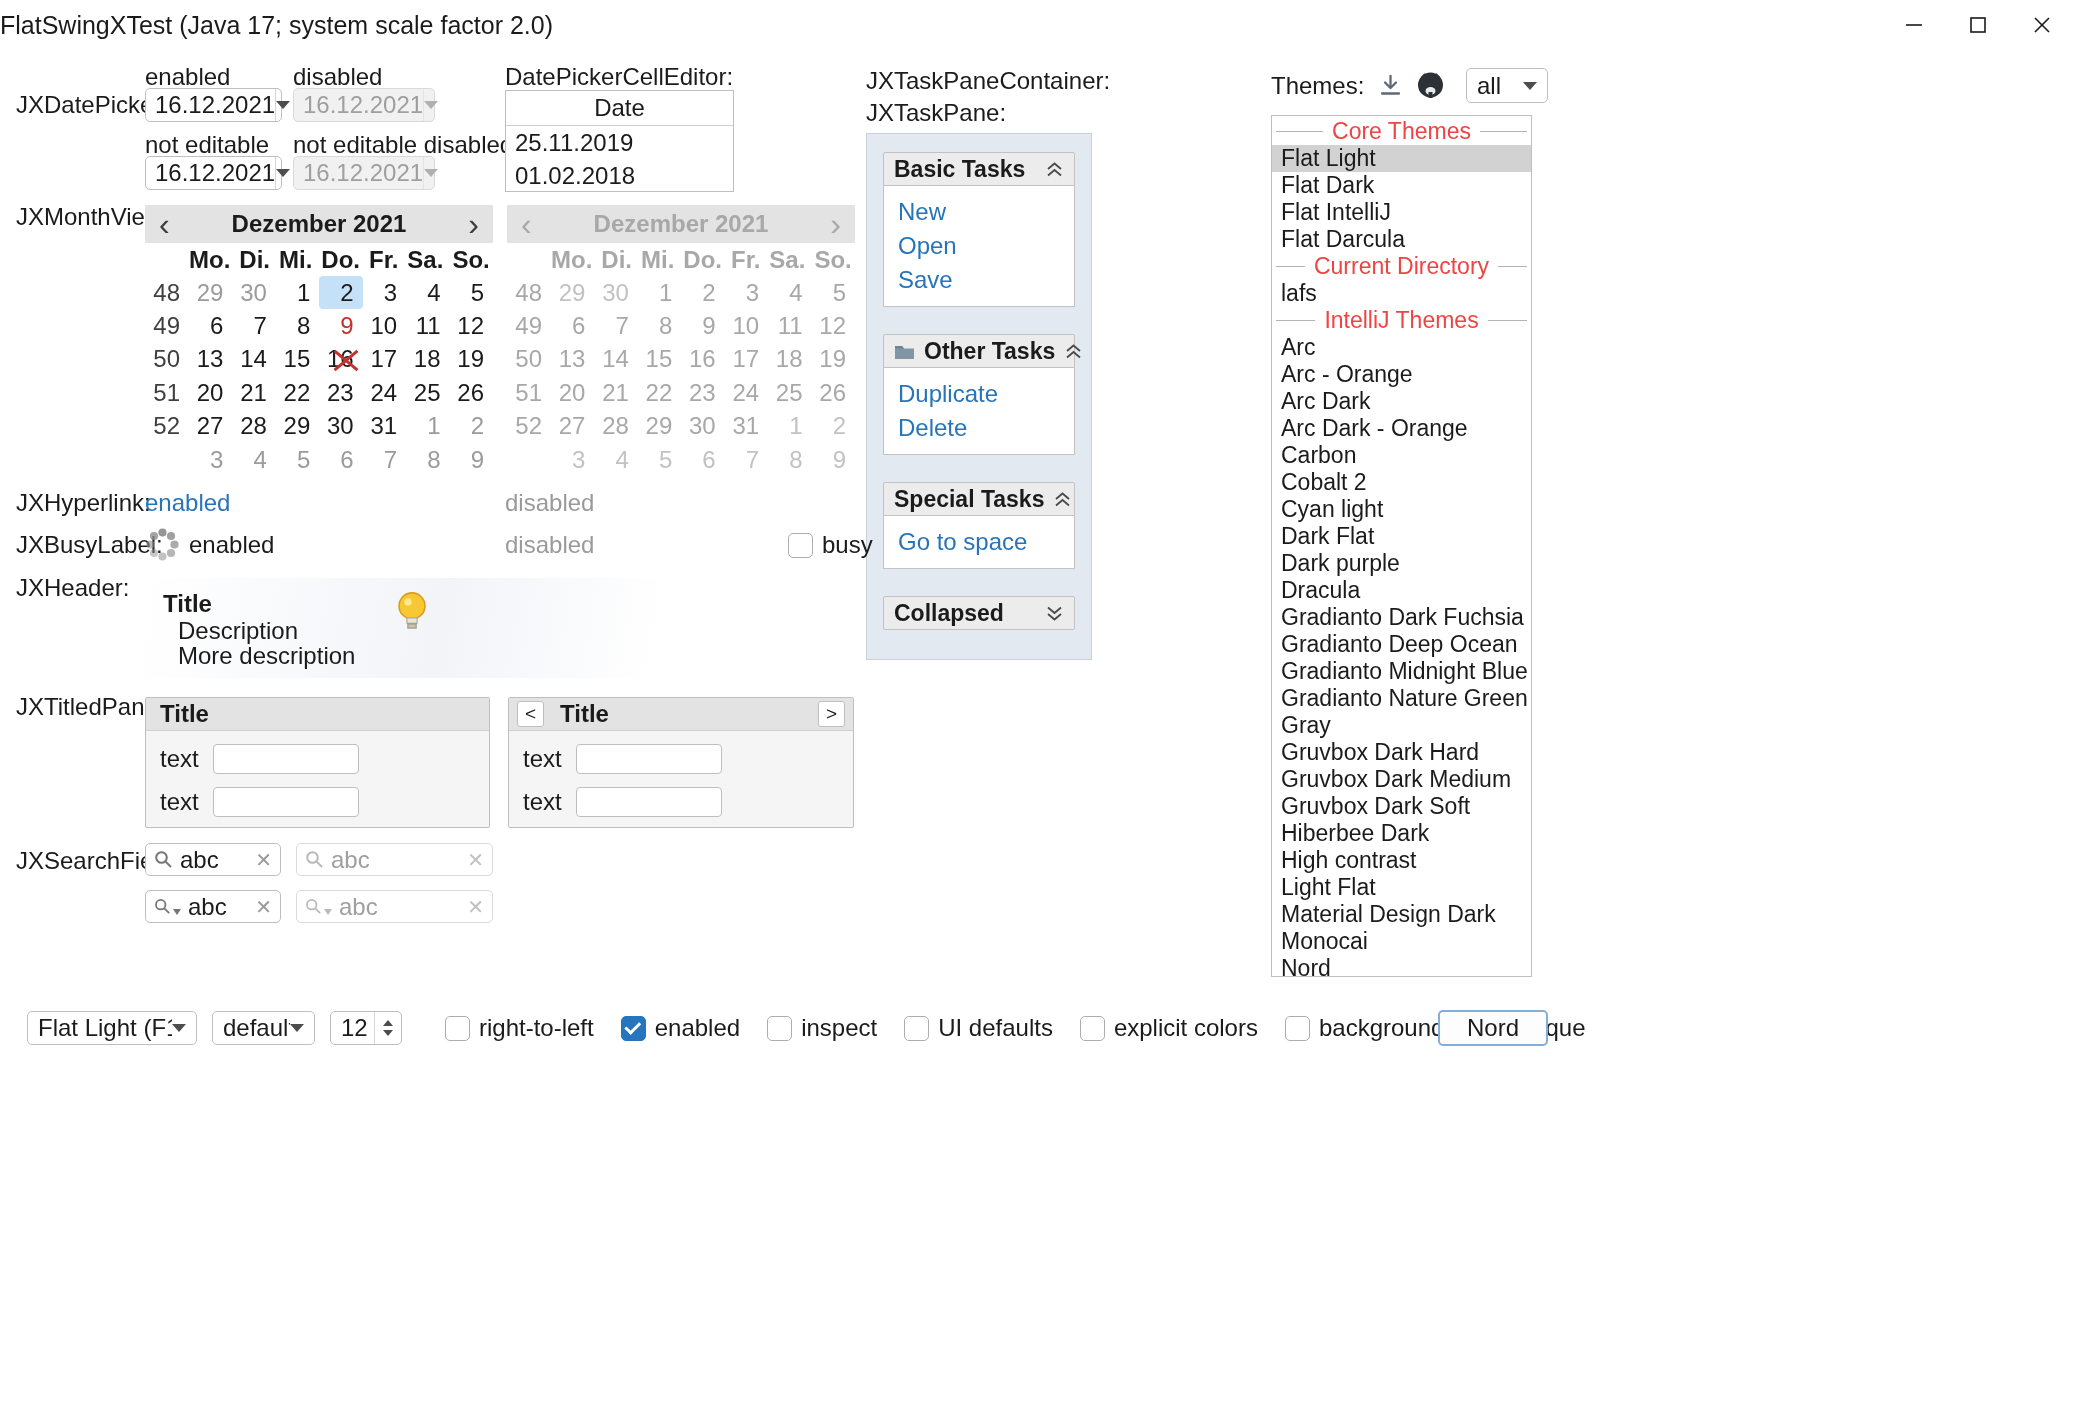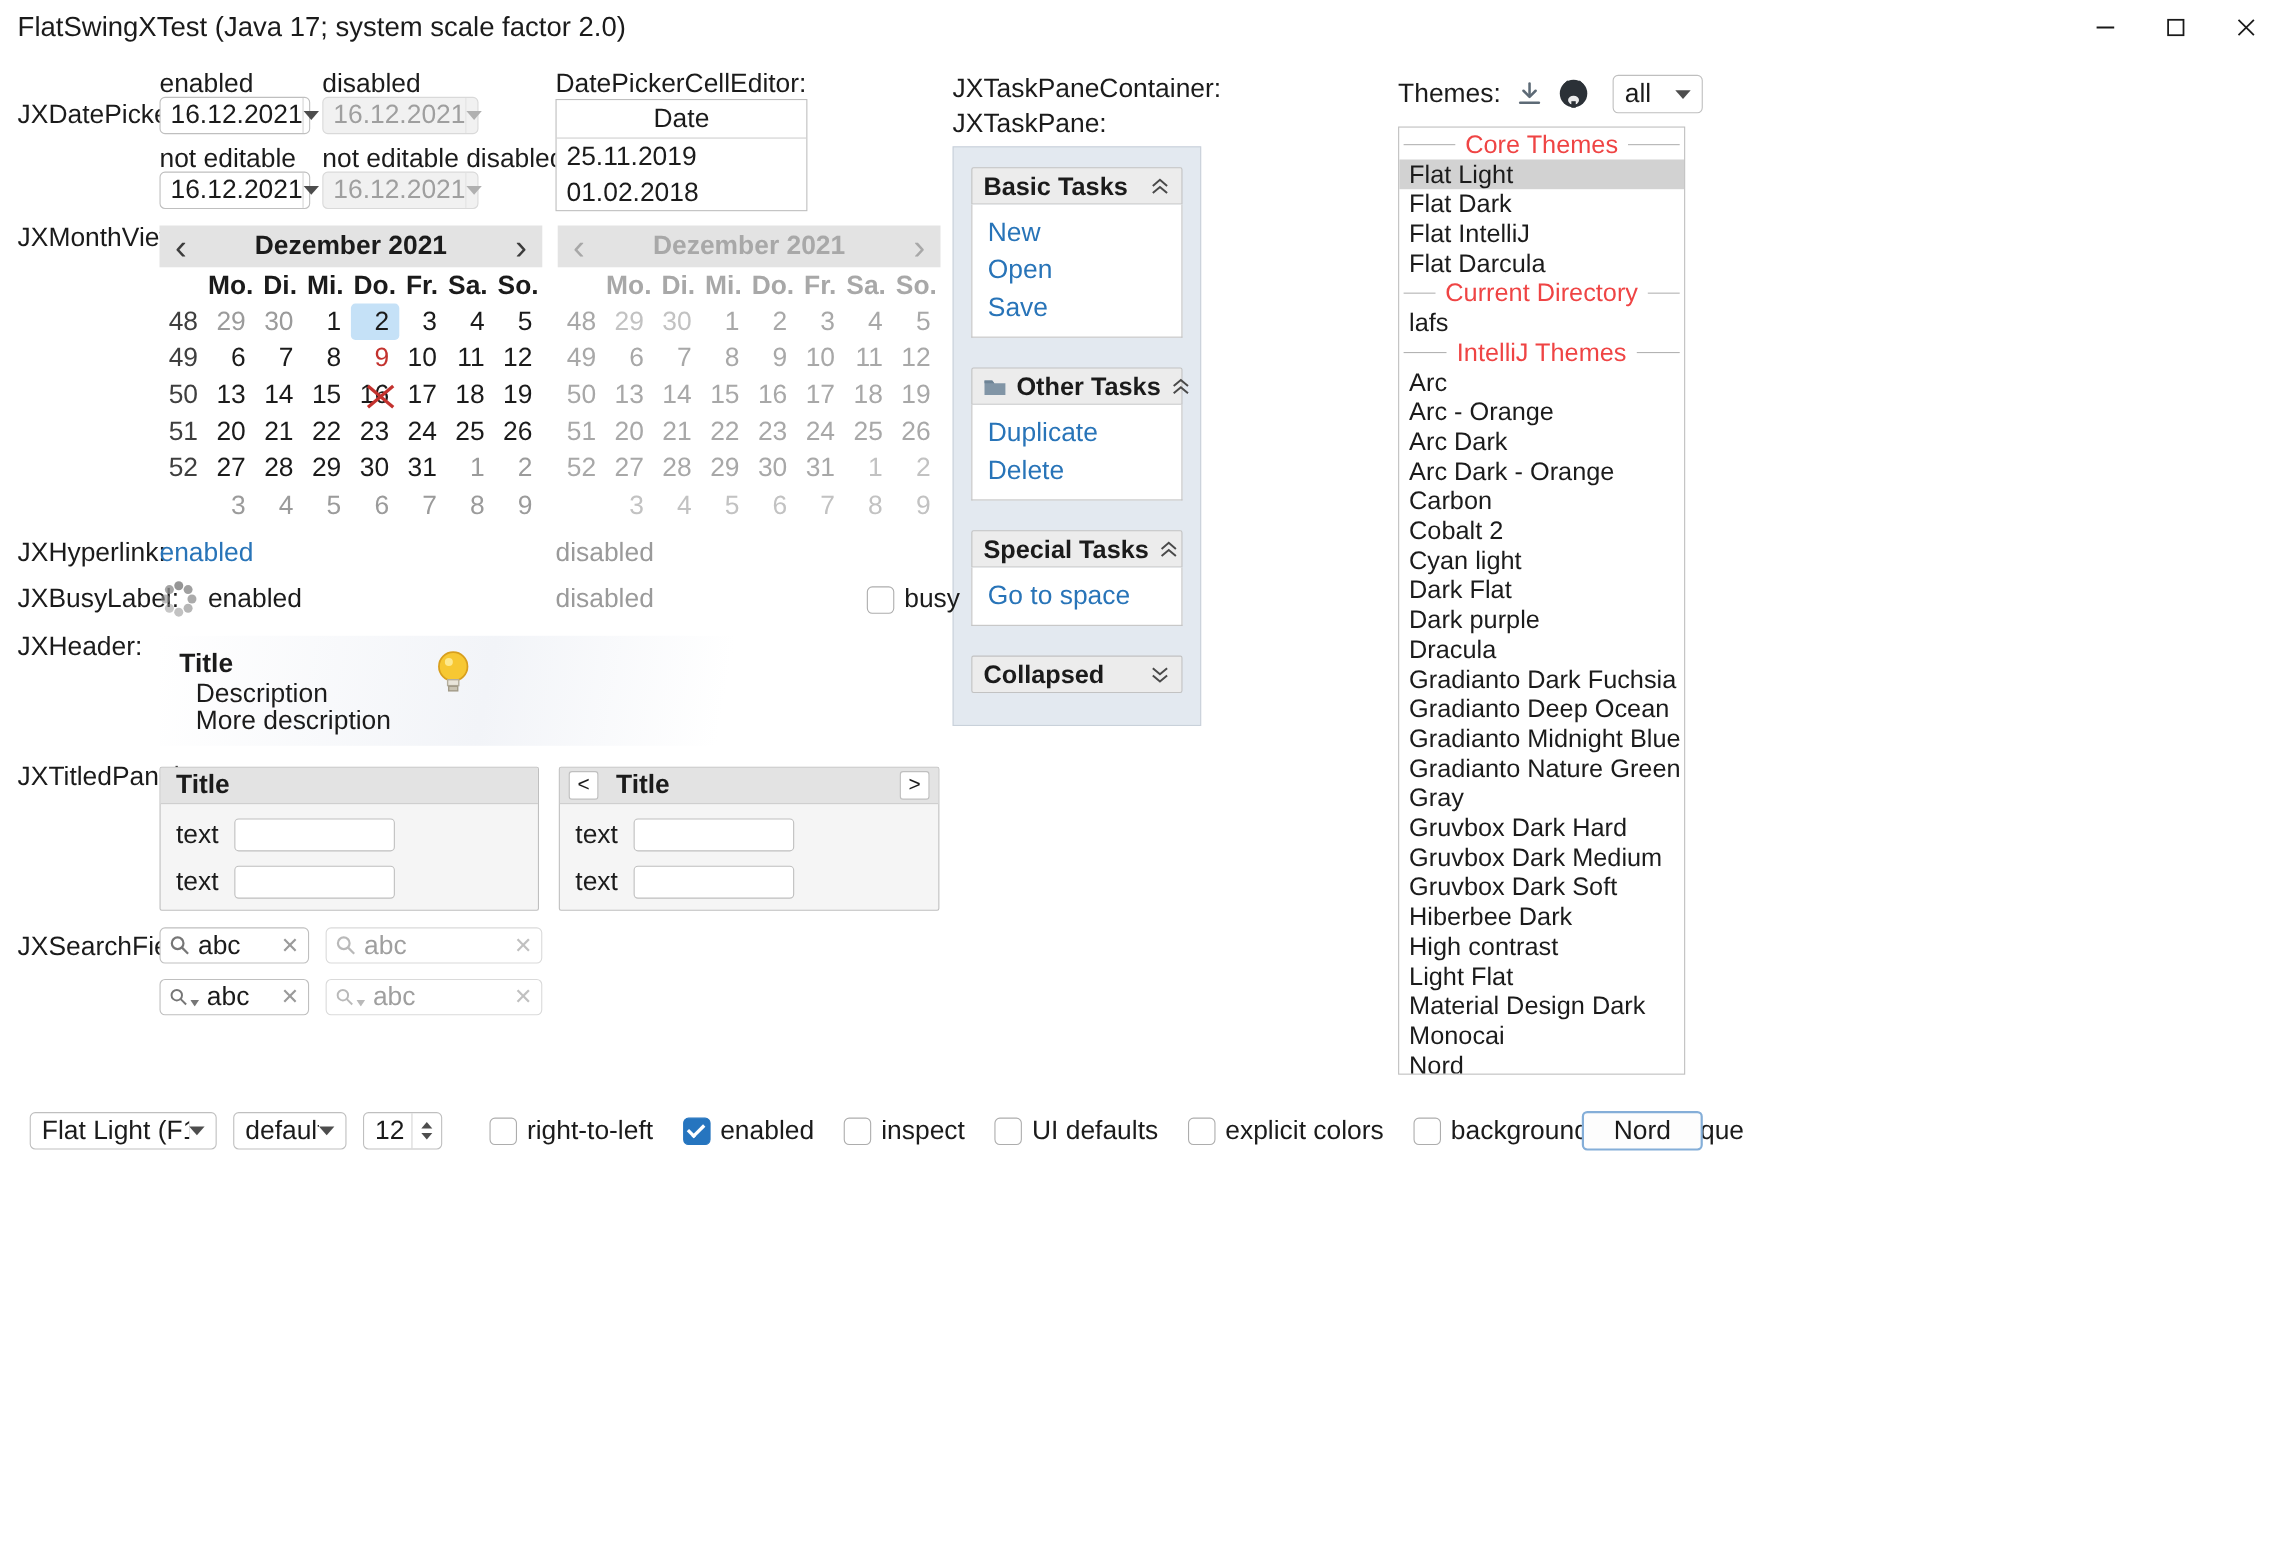--- a/index.html
+++ b/index.html
@@ -6,21 +6,21 @@
   body{width:2074px;height:1403px;background:#ffffff;position:relative;
        font-family:"Liberation Sans",sans-serif;font-size:24px;color:#1b1b1b;
        -webkit-font-smoothing:antialiased;overflow:hidden;}
   .abs{position:absolute;}
   .lbl{position:absolute;white-space:nowrap;}
   .b{font-weight:bold;}
   .muted-txt{color:#9a9a9a;}
 
   
   .titlebar{position:absolute;left:0;top:0;width:2074px;height:50px;background:#ffffff;
-            display:flex;align-items:center;padding-left:16px;box-sizing:border-box;}
+            display:flex;align-items:center;padding-left:0;box-sizing:border-box;}
   .titlebar .title{font-size:25px;}
   .win-controls{margin-left:auto;display:flex;height:50px;}
   .win-btn{width:64px;height:50px;display:flex;align-items:center;justify-content:center;}
 
   
   .combo,.dp,.spinner,.sf{box-sizing:border-box;border:1px solid #bfbfbf;border-radius:5px;background:#fff;}
   .combo{display:flex;align-items:center;padding:0 10px;}
   .combo .val{flex:1;white-space:nowrap;overflow:hidden;}
   .tri{width:0;height:0;border-left:7px solid transparent;border-right:7px solid transparent;border-top:8px solid #4d4d4d;}
   .tri.dim{border-top-color:#b0b0b0;}

